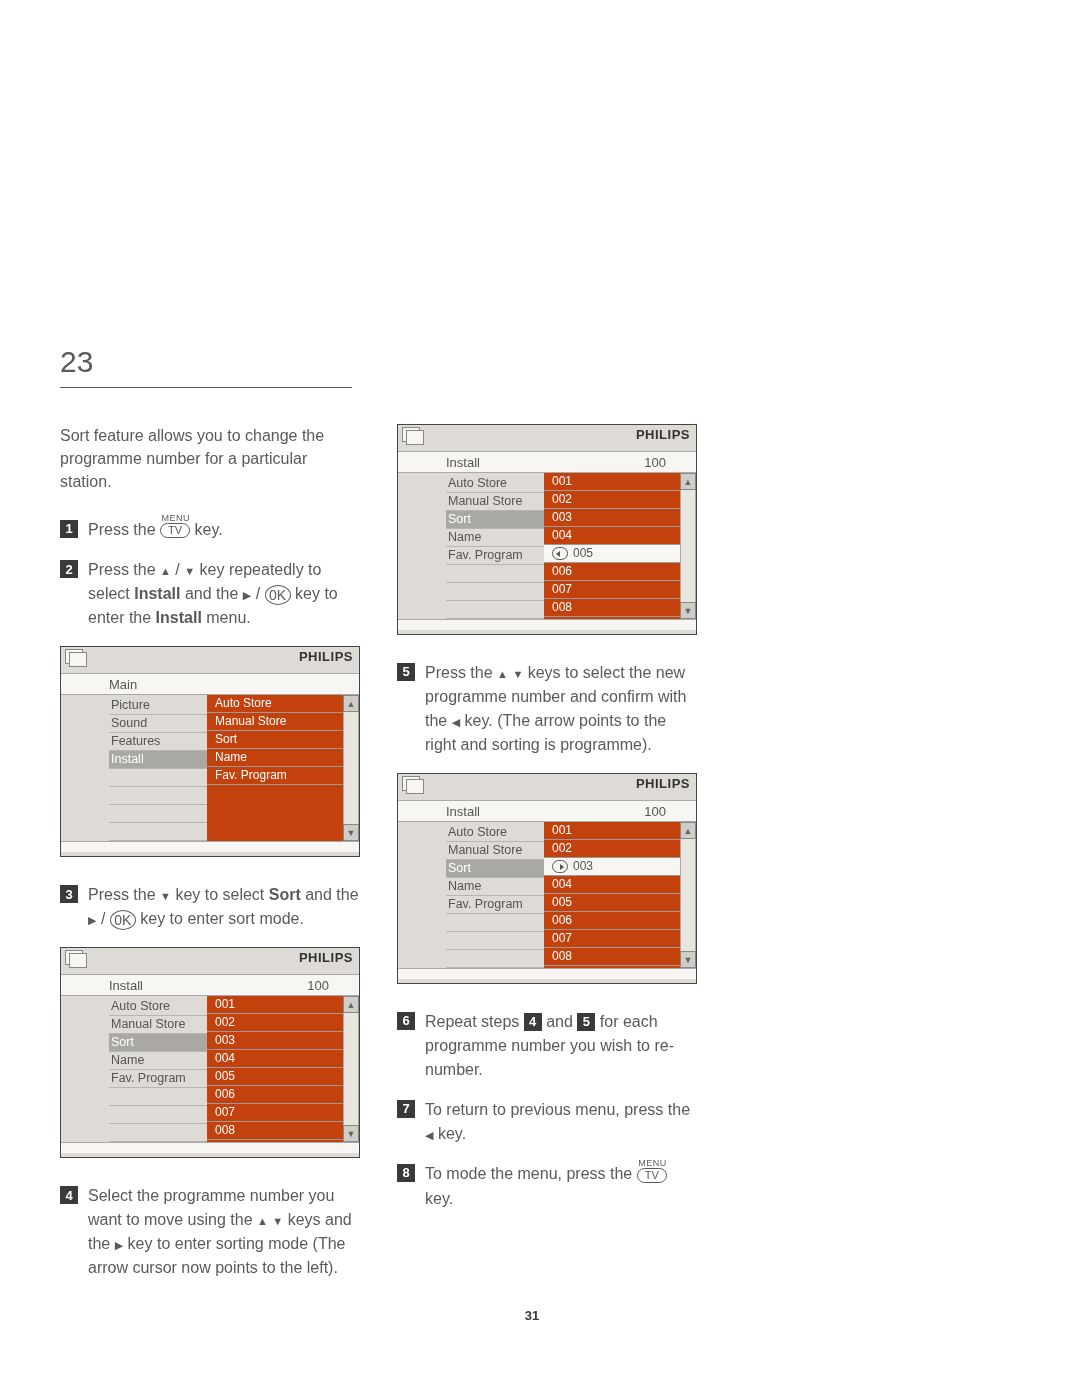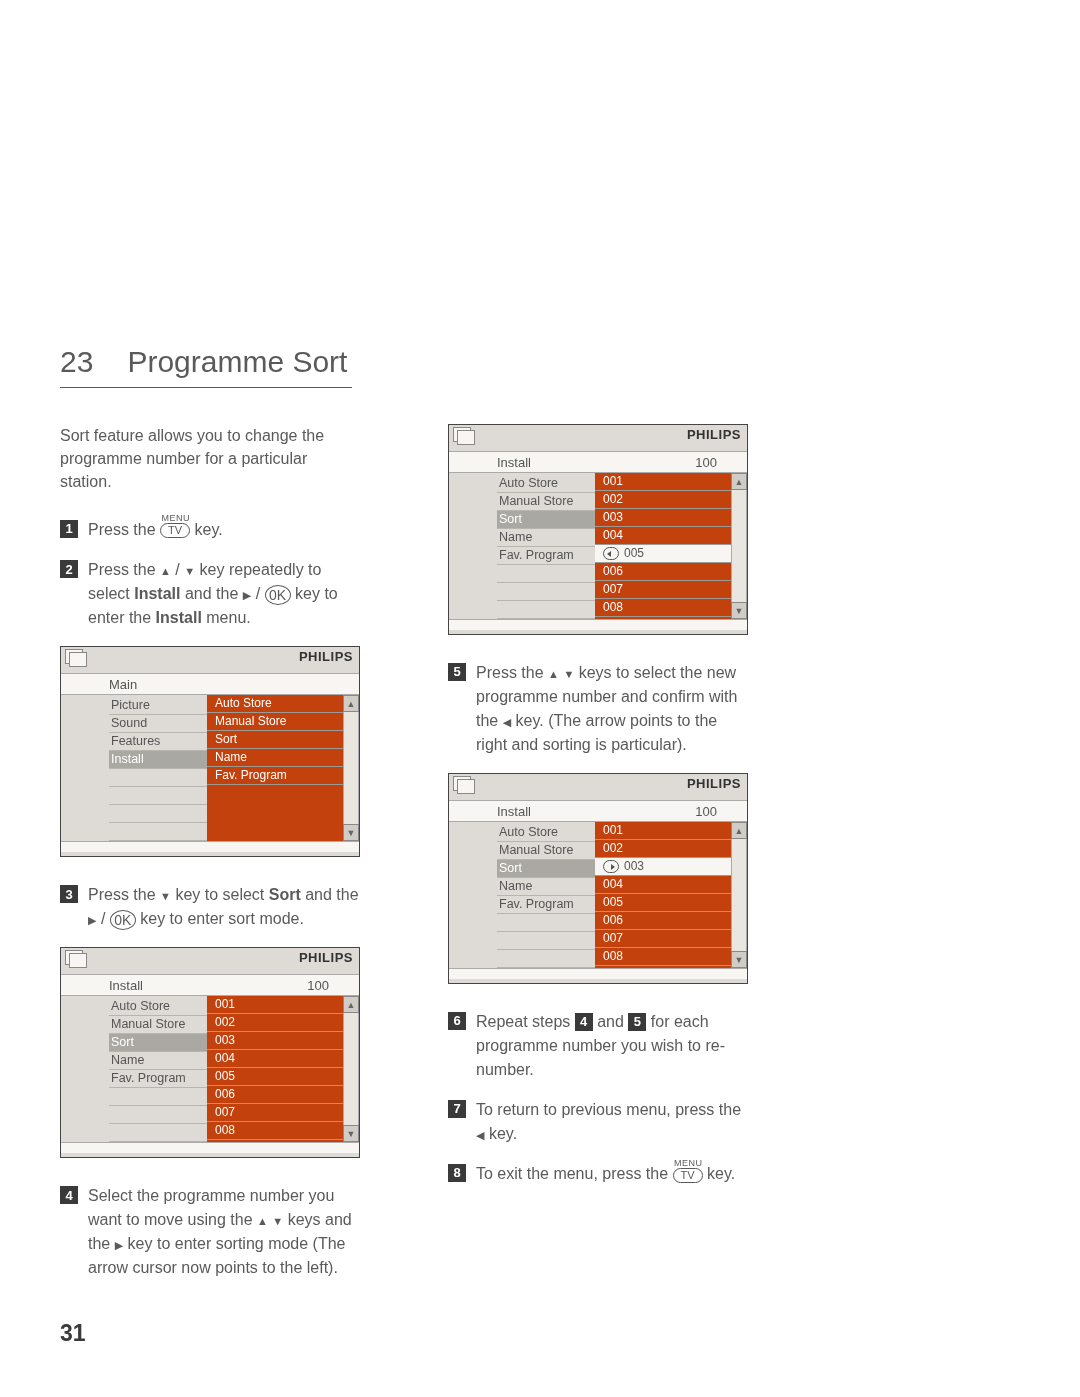--- a/index.html
+++ b/index.html
@@ -34,21 +34,21 @@
     font-weight: 400;
     color: #5a5a5a;
   }
   .header-title {
     font-size: 30px;
     font-weight: 400;
     color: #5a5a5a;
   }
   .columns {
     display: flex;
-    gap: 88px;
+    gap: 37px;
   }
   .col {
     flex: 0 0 300px;
   }
   .intro {
     font-size: 16px;
     line-height: 1.45;
     margin-bottom: 24px;
   }
   .step {
@@ -277,37 +277,36 @@
     border-left: 1px solid #aaa;
     border-right: 1px solid #aaa;
   }
   .osd-footer {
     background: #f7f6f2;
     height: 10px;
     margin-top: 0px;
     border-top: 1px solid #aaa;
   }
   .page-num {
-    text-align: left;
+    text-align: center;
     font-weight: 700;
     color: #3a3a3a;
-    font-size: 23px;
+    font-size: 13px;
     padding-right: 16px;
-    margin-top: 40px;
+    margin-top: 28px;
   }
 </style>
 </head>
 <body>
 
 <div class="page">
 
   <div class="header">
     <div class="header-row">
       <div class="header-num">23</div>
-      <div class="header-title">Programme Sort</div>
     </div>
   </div>
 
   <div class="columns">
 
     <div class="col">
       <div class="intro">Sort feature allows you to change the programme number for a particular station.</div>
 
       <div class="step">
         <div class="step-num">1</div>
@@ -473,21 +472,21 @@
             </div>
           </div>
           <div class="osd-footer"></div>
         </div>
 
       <div class="step">
         <div class="step-num">5</div>
         <div class="step-body">
           <span>Press the </span><span class="k-up"></span>&nbsp;<span class="k-down"></span>
           <span> keys to select the new programme number and confirm with the </span><span class="k-left"></span>
-          <span> key. (The arrow points to the right and sorting is particular).</span>
+          <span> key. (The arrow points to the right and sorting is programme).</span>
         </div>
       </div>
 
       <div class="osd" id="osd4">
           <div class="osd-top">
             <div class="osd-icon">
               <div class="sheet back"></div>
               <div class="sheet front"></div>
             </div>
             <div class="brand">PHILIPS</div>
@@ -538,21 +537,21 @@
       <div class="step">
         <div class="step-num">7</div>
         <div class="step-body">
           <span>To return to previous menu, press the </span><span class="k-left"></span><span> key.</span>
         </div>
       </div>
 
       <div class="step">
         <div class="step-num">8</div>
         <div class="step-body">
-          <span>To exit the menu, press the </span>
+          <span>To mode the menu, press the </span>
           <span class="tvkey">
             <span class="menu-label">MENU</span>
             <span class="oval">TV</span>
           </span>
           <span> key.</span>
         </div>
       </div>
     </div>
   </div>
 

